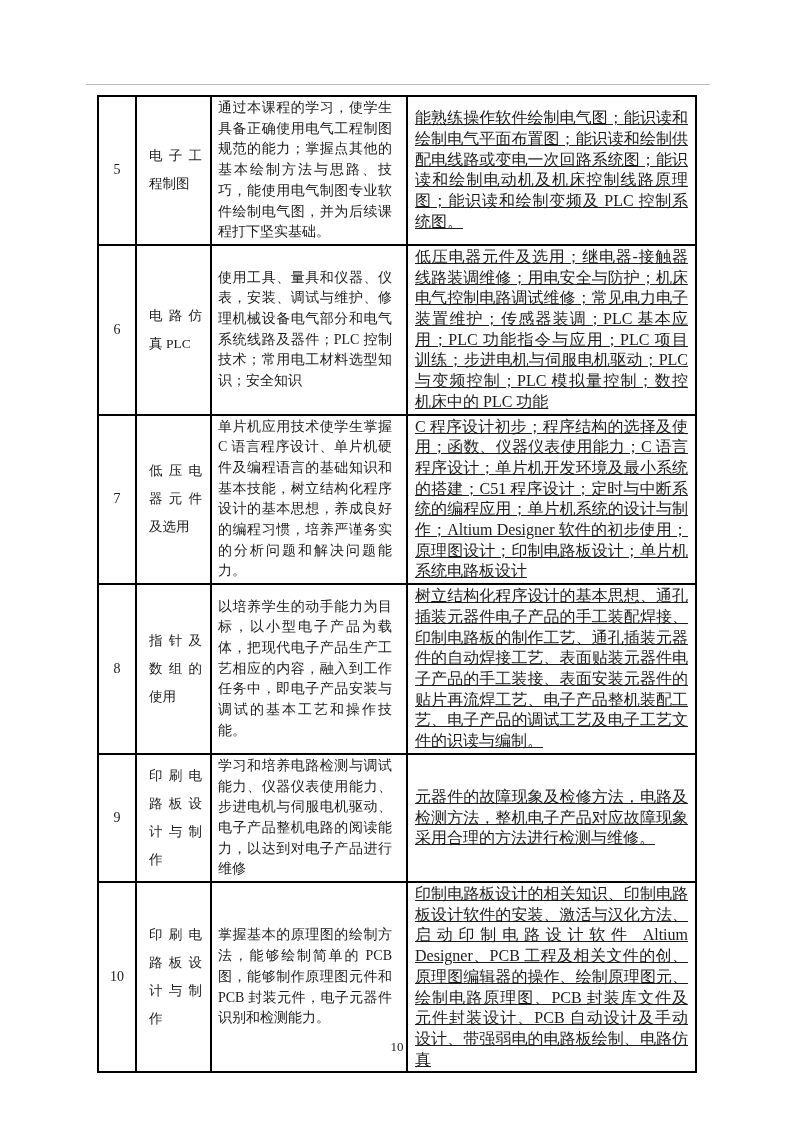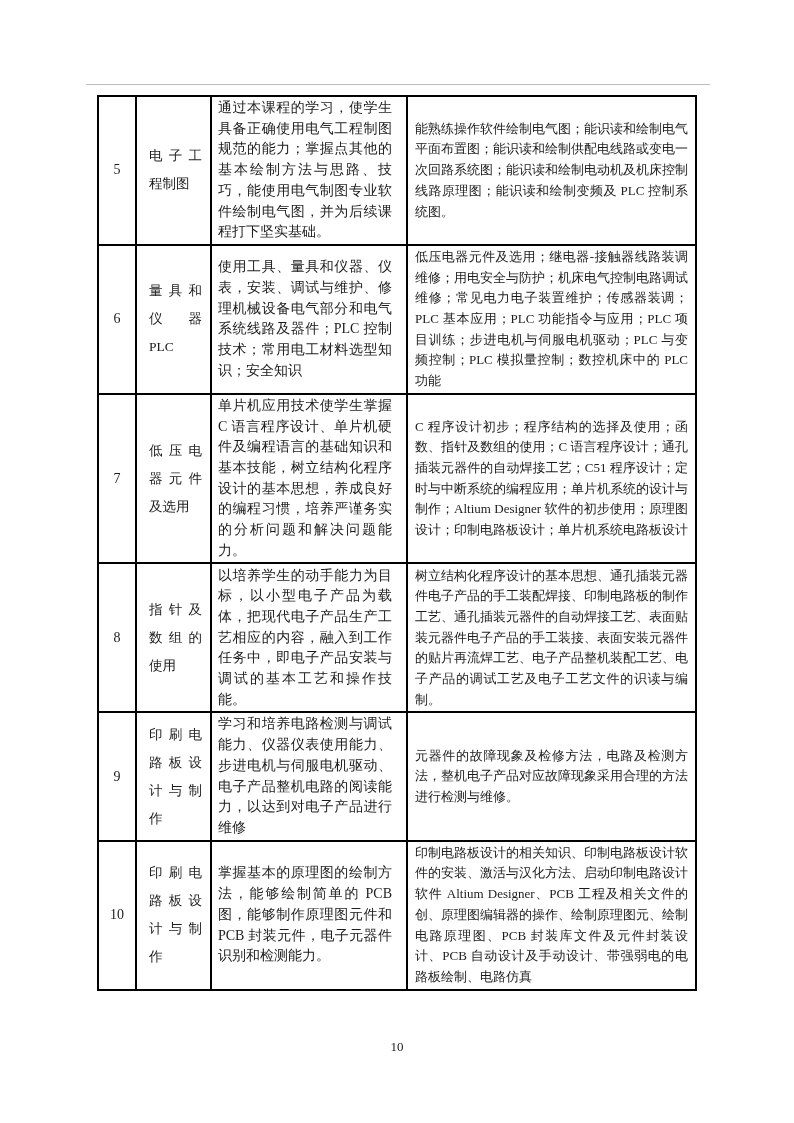--- a/index.html
+++ b/index.html
@@ -44,24 +44,25 @@
   }
   td.desc {
     padding:1px 14px 1px 6px;
     font-size:14px;
     line-height:20.7px;
     text-align:justify;
     text-justify:inter-ideograph;
   }
   td.out {
     padding:1px 7px;
-    font-size:13px;
+    font-size:16px;
     line-height:20.7px;
     text-align:justify;
     text-justify:inter-ideograph;
+    text-decoration:underline;
   }
   .page-number {
     position:absolute;
     left:0; top:1039px;
     width:794px;
     text-align:center;
     font-size:13px;
     color:#222;
   }
 </style>
@@ -81,29 +82,29 @@
     </colgroup>
     <tbody>
       <tr style="height:145px">
         <td class="num">5</td>
         <td class="name">电子工程制图</td>
         <td class="desc">通过本课程的学习，使学生具备正确使用电气工程制图规范的能力；掌握点其他的基本绘制方法与思路、技巧，能使用电气制图专业软件绘制电气图，并为后续课程打下坚实基础。</td>
         <td class="out">能熟练操作软件绘制电气图；能识读和绘制电气平面布置图；能识读和绘制供配电线路或变电一次回路系统图；能识读和绘制电动机及机床控制线路原理图；能识读和绘制变频及 PLC 控制系统图。</td>
       </tr>
       <tr style="height:145px">
         <td class="num">6</td>
-        <td class="name">量具和仪器 PLC</td>
+        <td class="name">电路仿真 PLC</td>
         <td class="desc">使用工具、量具和仪器、仪表，安装、调试与维护、修理机械设备电气部分和电气系统线路及器件；PLC 控制技术；常用电工材料选型知识；安全知识</td>
         <td class="out">低压电器元件及选用；继电器-接触器线路装调维修；用电安全与防护；机床电气控制电路调试维修；常见电力电子装置维护；传感器装调；PLC 基本应用；PLC 功能指令与应用；PLC 项目训练；步进电机与伺服电机驱动；PLC 与变频控制；PLC 模拟量控制；数控机床中的 PLC 功能</td>
       </tr>
       <tr style="height:148px">
         <td class="num">7</td>
         <td class="name">低压电器元件及选用</td>
         <td class="desc">单片机应用技术使学生掌握 C 语言程序设计、单片机硬件及编程语言的基础知识和基本技能，树立结构化程序设计的基本思想，养成良好的编程习惯，培养严谨务实的分析问题和解决问题能力。</td>
-        <td class="out">C 程序设计初步；程序结构的选择及使用；函数、指针及数组的使用；C 语言程序设计；通孔插装元器件的自动焊接工艺；C51 程序设计；定时与中断系统的编程应用；单片机系统的设计与制作；Altium Designer 软件的初步使用；原理图设计；印制电路板设计；单片机系统电路板设计</td>
+        <td class="out">C 程序设计初步；程序结构的选择及使用；函数、仪器仪表使用能力；C 语言程序设计；单片机开发环境及最小系统的搭建；C51 程序设计；定时与中断系统的编程应用；单片机系统的设计与制作；Altium Designer 软件的初步使用；原理图设计；印制电路板设计；单片机系统电路板设计</td>
       </tr>
       <tr style="height:149px">
         <td class="num">8</td>
         <td class="name">指针及数组的使用</td>
         <td class="desc">以培养学生的动手能力为目标，以小型电子产品为载体，把现代电子产品生产工艺相应的内容，融入到工作任务中，即电子产品安装与调试的基本工艺和操作技能。</td>
         <td class="out">树立结构化程序设计的基本思想、通孔插装元器件电子产品的手工装配焊接、印制电路板的制作工艺、通孔插装元器件的自动焊接工艺、表面贴装元器件电子产品的手工装接、表面安装元器件的贴片再流焊工艺、电子产品整机装配工艺、电子产品的调试工艺及电子工艺文件的识读与编制。</td>
       </tr>
       <tr style="height:121px">
         <td class="num">9</td>
         <td class="name">印刷电路板设计与制作</td>

